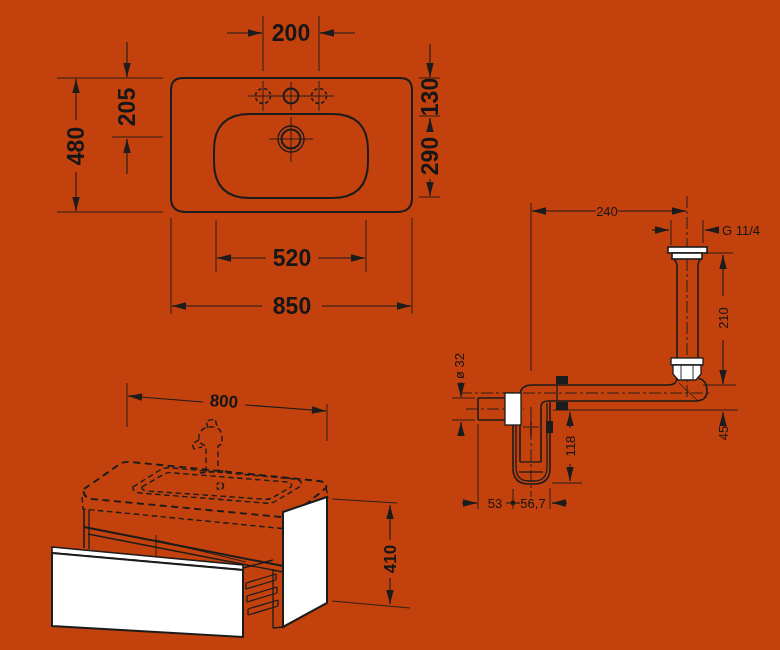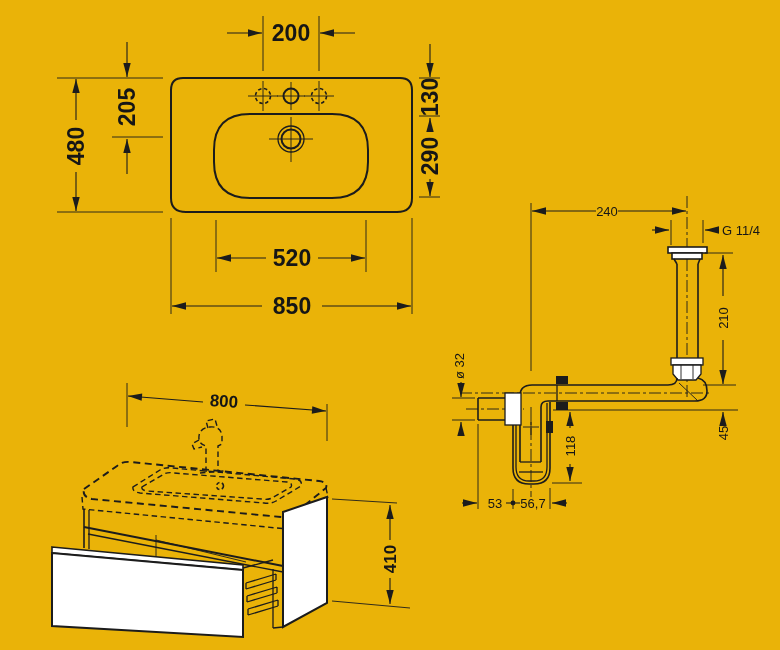--- a/index.html
+++ b/index.html
@@ -1,16 +1,16 @@
 <!DOCTYPE html>
 <html><head>
 <meta charset="utf-8">
 <style>
   html,body{margin:0;padding:0;background:#ffffff;}
-  .stage{width:780px;height:650px;background:#eab308;position:relative;overflow:hidden;}
+  .stage{width:780px;height:650px;background:#c2410c;position:relative;overflow:hidden;}
   svg{display:block;}
   
   .o2 {stroke:#1c1c1c;stroke-width:2;fill:none;}
   .o16{stroke:#1c1c1c;stroke-width:1.6;fill:none;}
   .o13{stroke:#1c1c1c;stroke-width:1.3;fill:none;}
   .d1 {stroke:#1c1c1c;stroke-width:1.1;fill:none;}
   .th {stroke:#1c1c1c;stroke-width:0.9;fill:none;}
   .cl {stroke:#1c1c1c;stroke-width:0.9;fill:none;stroke-dasharray:12 3 3 3;}
   .dash2 {stroke:#1c1c1c;stroke-width:1.9;fill:none;stroke-dasharray:7 4.5;}
   .dash14{stroke:#1c1c1c;stroke-width:1.4;fill:none;stroke-dasharray:5.5 3.5;}

